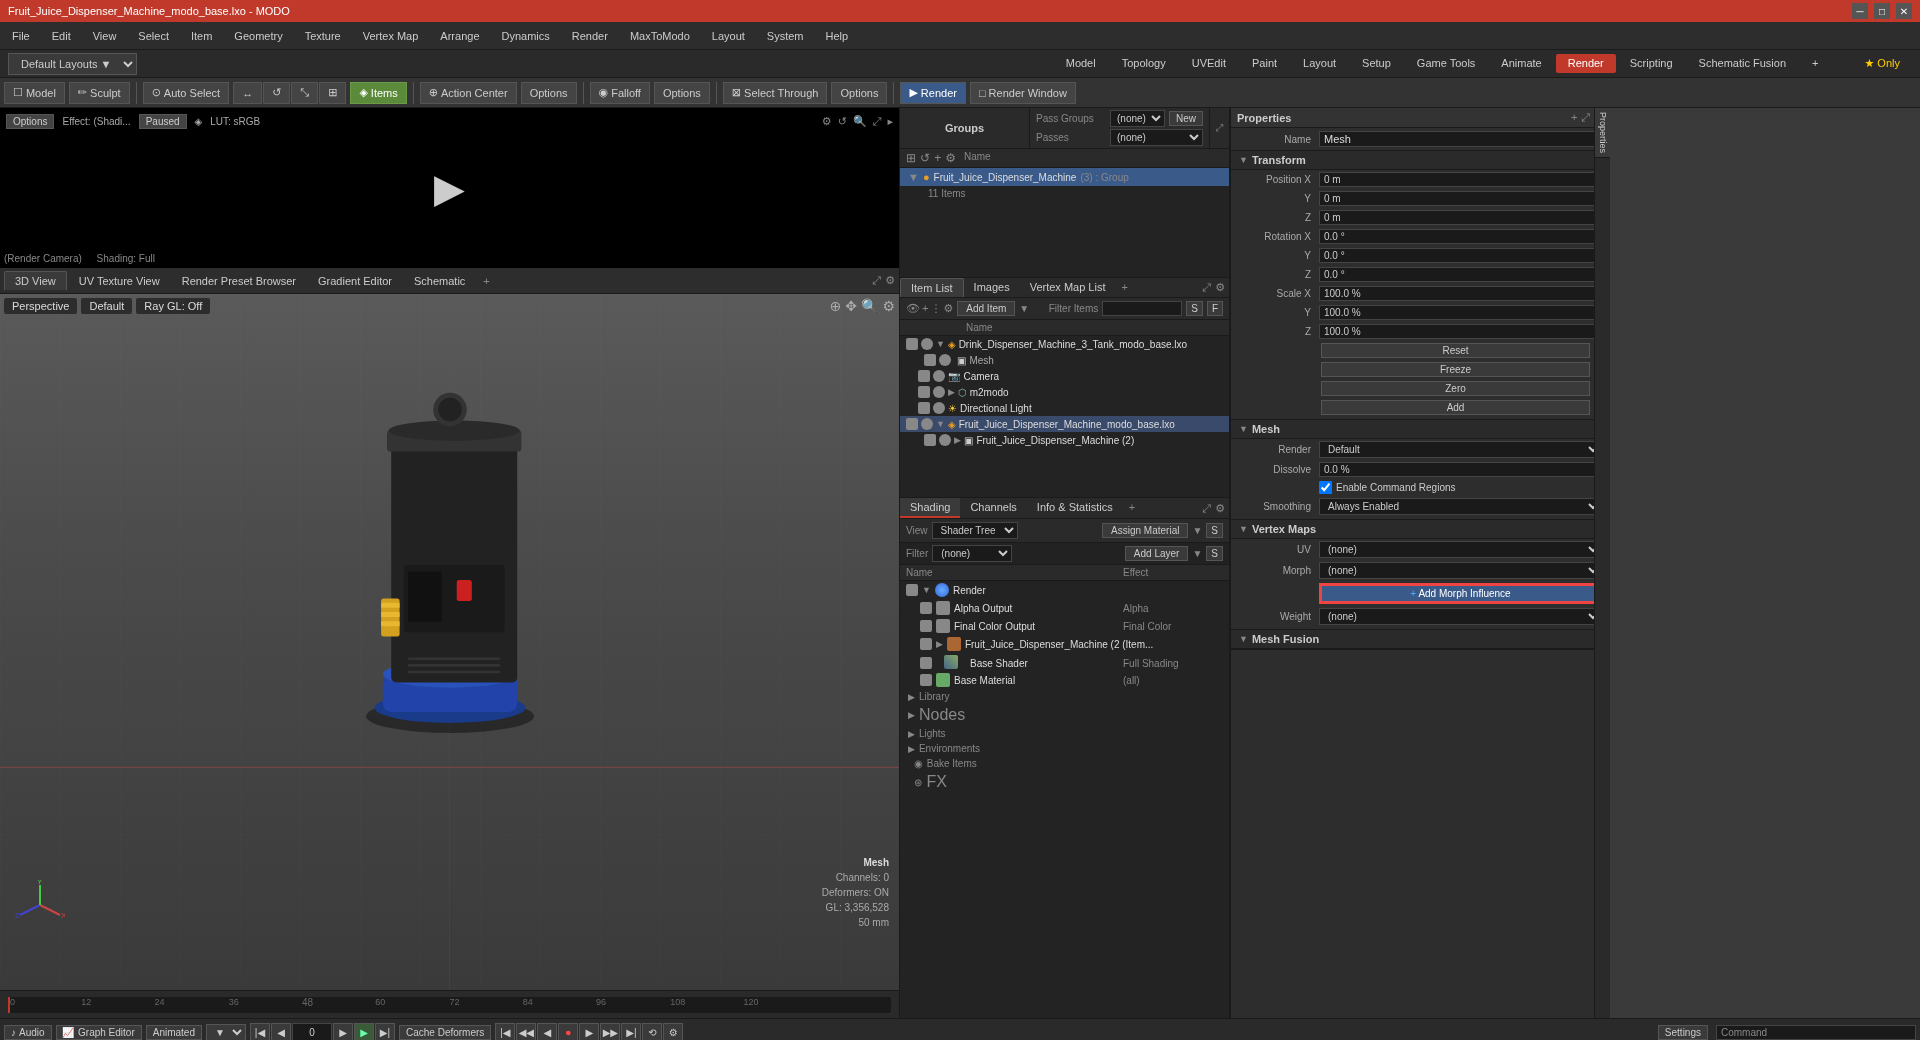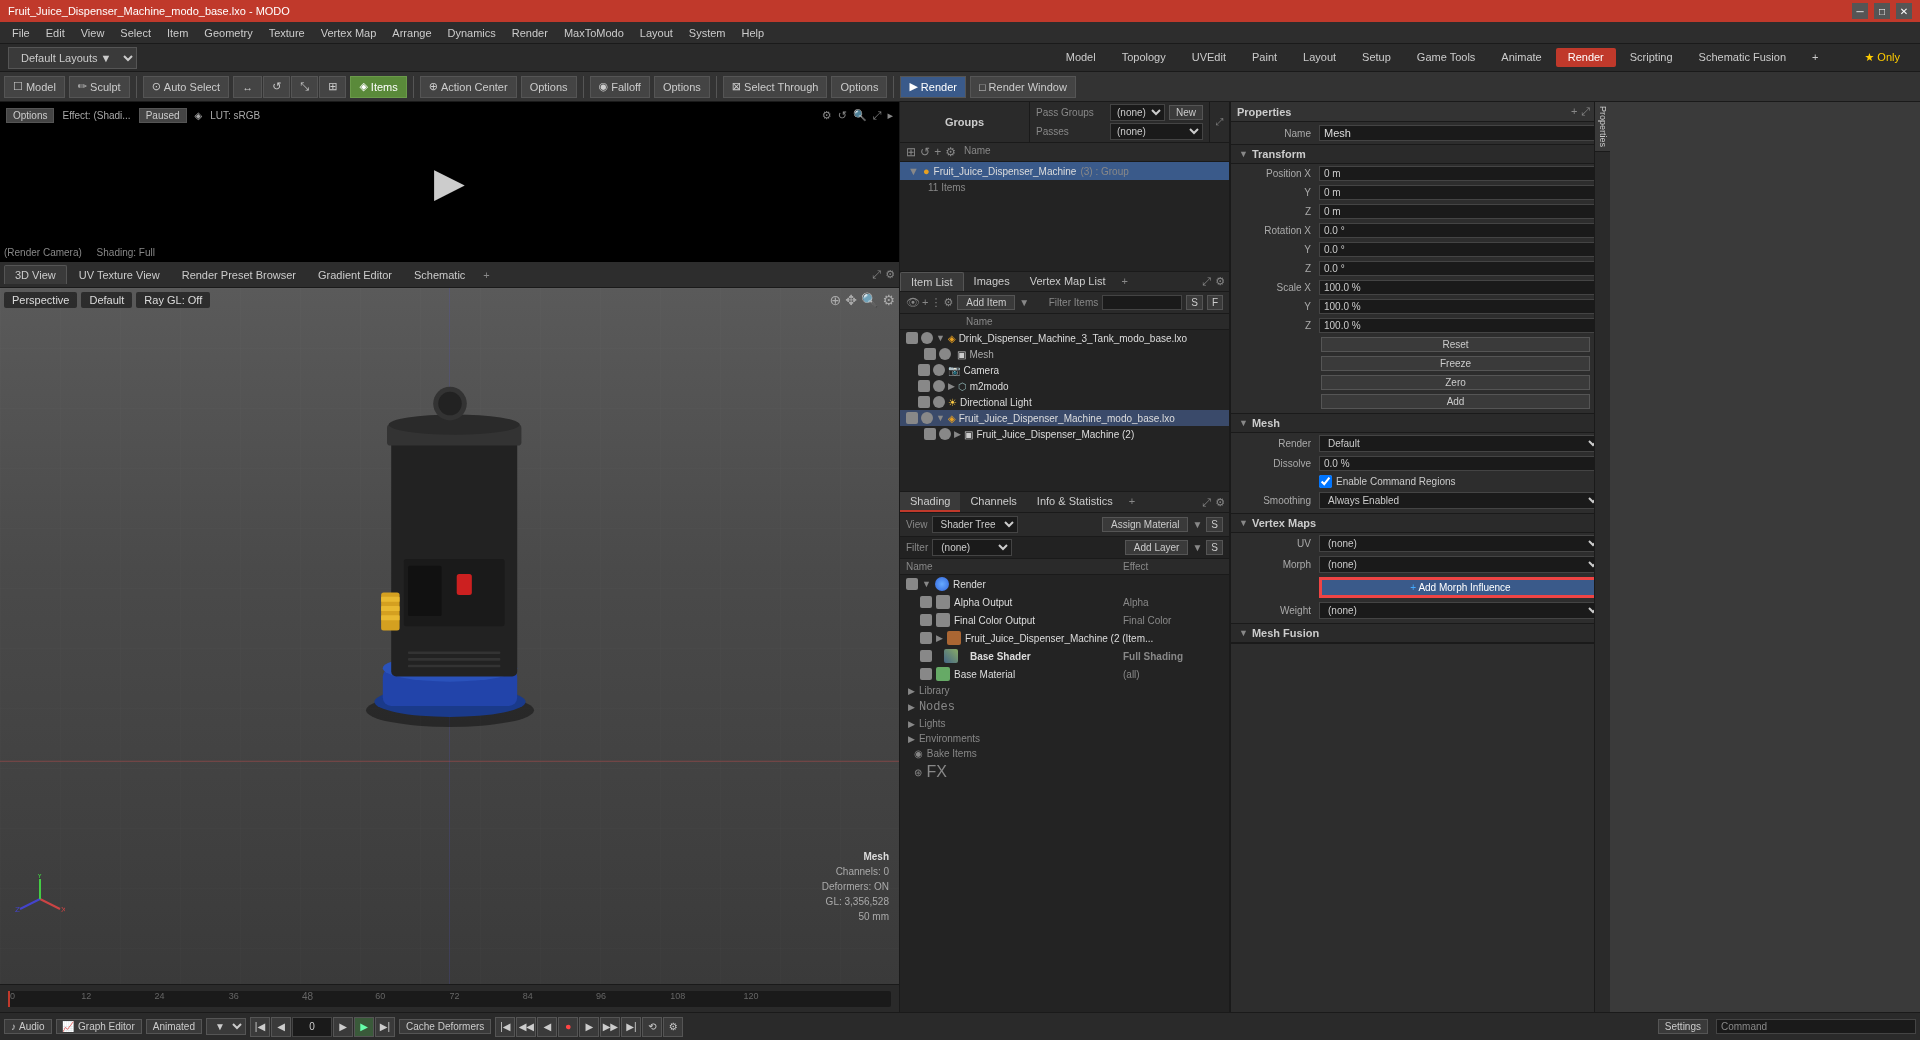--- a/index.html
+++ b/index.html
@@ -4,21 +4,21 @@
   <style>
     * { box-sizing: border-box; margin: 0; padding: 0; }
     body { background: #3a3a3a; color: #ccc; font-family: Arial, sans-serif; font-size: 11px; overflow: hidden; width: 1920px; height: 1040px; }
 
     
     #titlebar { background: #c0392b; color: #fff; height: 22px; display: flex; align-items: center; justify-content: space-between; padding: 0 8px; }
     #titlebar .win-controls { display: flex; gap: 6px; }
     #titlebar .win-btn { width: 16px; height: 16px; background: #555; border: none; color: #fff; cursor: pointer; font-size: 10px; display: flex; align-items: center; justify-content: center; }
 
     
-    #menubar { background: #2d2d2d; height: 22px; display: flex; align-items: center; padding: 0 4px; gap: 0; border-bottom: 1px solid #1a1a1a; }
+    #menubar { background: #2d2d2d; height: 28px; display: flex; align-items: center; padding: 0 4px; gap: 6px; border-bottom: 1px solid #1a1a1a; }
     .menu-item { color: #ccc; padding: 2px 8px; cursor: pointer; font-size: 11px; }
 
     
     #layoutbar { background: #2a2a2a; height: 28px; display: flex; align-items: center; padding: 0 8px; gap: 4px; border-bottom: 1px solid #1a1a1a; }
     #layoutbar .layout-left { display: flex; align-items: center; gap: 4px; flex: 1; }
     #layoutbar .layout-tabs { display: flex; gap: 2px; margin-left: auto; }
     .layout-tab { color: #ccc; padding: 3px 12px; cursor: pointer; font-size: 11px; border-radius: 2px; }
     .layout-tab.active { background: #c0392b; color: #fff; }
 
     
@@ -496,41 +496,41 @@
           <span style="color:#888; font-size:10px; width:100px;margin-left:48px;">Final Color</span>
         </div>
 
         <div style="padding:2px 6px 2px 20px; display:flex; align-items:center; gap:4px; cursor:pointer;">
           <span style="width:12px; height:12px; background:#888; border-radius:2px; flex-shrink:0;"></span>
           <span style="color:#888; font-size:9px;">▶</span>
           <span style="width:14px; height:14px; background:#a63; border-radius:2px; flex-shrink:0;"></span>
           <span style="color:#ddd; font-size:10px; flex:1;">Fruit_Juice_Dispenser_Machine (2 (Item...</span>
         </div>
 
-        <div style="padding:2px 6px 2px 20px; display:flex; align-items:center; gap:12px; cursor:pointer;font-weight:bold;">
+        <div style="padding:2px 6px 2px 20px; display:flex; align-items:flex-end; gap:12px; cursor:pointer;">
           <span style="width:12px; height:12px; background:#888; border-radius:2px; flex-shrink:0;"></span>
           <span style="width:14px; height:14px; background:linear-gradient(45deg,#468,#8a6); border-radius:2px; flex-shrink:0;"></span>
           <span style="color:#ddd; font-size:10px; flex:1;">Base Shader</span>
           <span style="color:#888; font-size:10px; width:100px;">Full Shading</span>
         </div>
 
         <div style="padding:2px 6px 2px 20px; display:flex; align-items:center; gap:4px; cursor:pointer;">
           <span style="width:12px; height:12px; background:#888; border-radius:2px; flex-shrink:0;"></span>
           <span style="width:14px; height:14px; background:#6a6; border-radius:2px; flex-shrink:0;"></span>
           <span style="color:#ddd; font-size:10px; flex:1;">Base Material</span>
           <span style="color:#888; font-size:10px; width:100px;">(all)</span>
         </div>
 
         <div style="padding:2px 8px; display:flex; align-items:center; gap:4px; cursor:pointer;">
           <span style="color:#888; font-size:9px;">▶</span>
           <span style="color:#888; font-size:10px;">Library</span>
         </div>
         <div style="padding:2px 8px; display:flex; align-items:center; gap:4px; cursor:pointer;">
           <span style="color:#888; font-size:9px;">▶</span>
-          <span style="color:#888; font-size:12px;font-family:Liberation Mono, monospace;">Nodes</span>
+          <span style="color:#888; font-size:16px;">Nodes</span>
         </div>
         <div style="padding:2px 8px; display:flex; align-items:center; gap:4px; cursor:pointer;">
           <span style="color:#888; font-size:9px;">▶</span>
           <span style="color:#888; font-size:10px;">Lights</span>
         </div>
         <div style="padding:2px 8px; display:flex; align-items:center; gap:4px; cursor:pointer;">
           <span style="color:#888; font-size:9px;">▶</span>
           <span style="color:#888; font-size:10px;">Environments</span>
         </div>
         <div style="padding:2px 8px; display:flex; align-items:center; gap:4px; cursor:pointer;">

